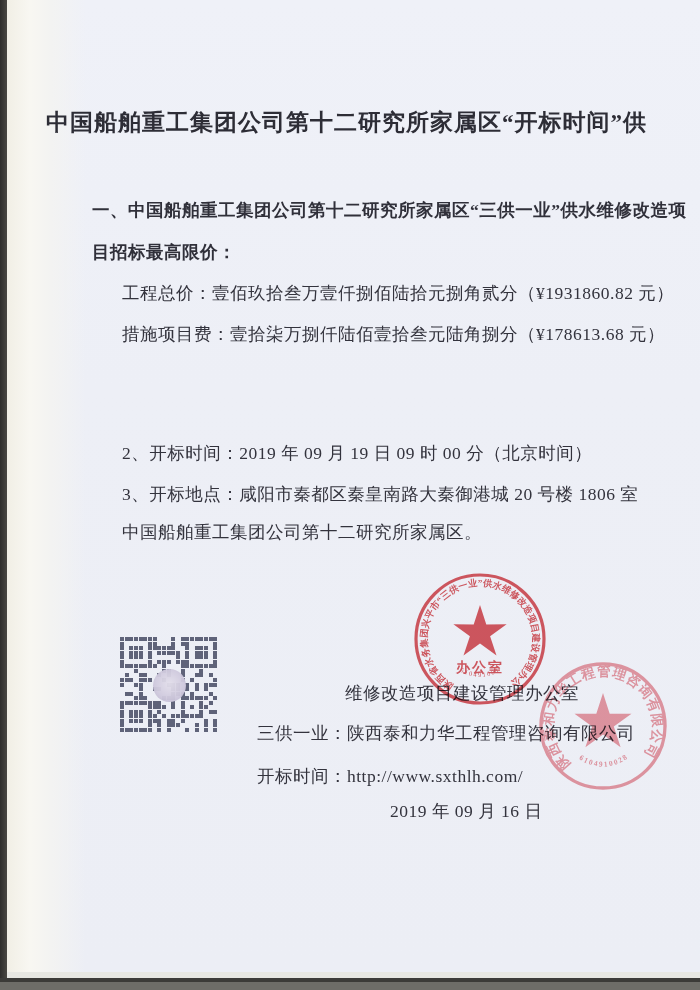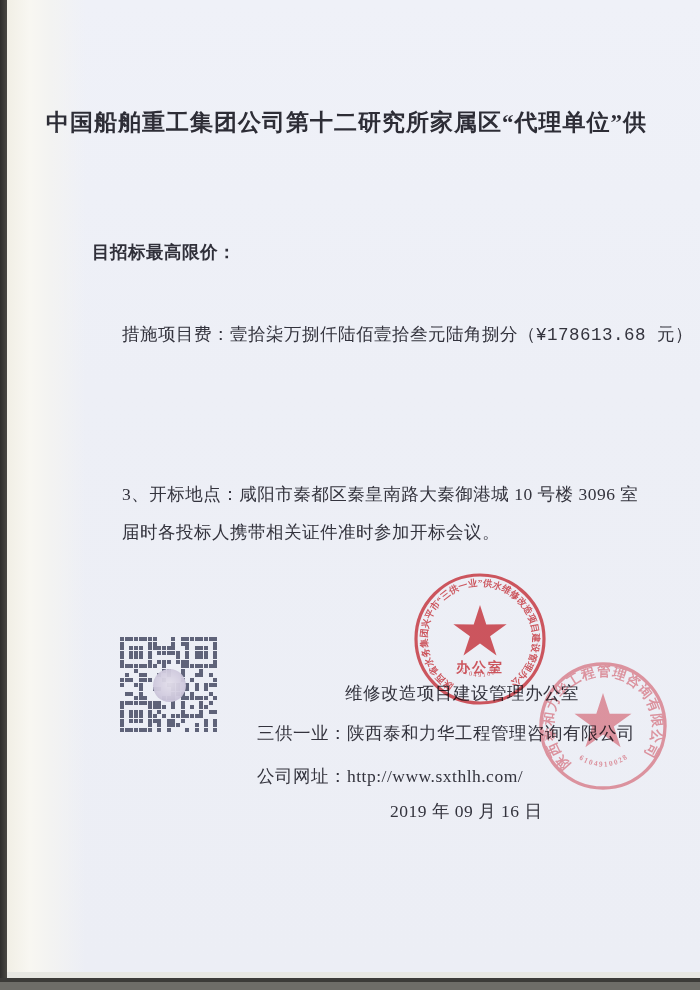--- a/index.html
+++ b/index.html
@@ -39,31 +39,34 @@
 <body>
 
 <div class="scan">
   <div class="page"></div>
   <div class="edge-left-light"></div>
   <div class="edge-left-dark"></div>
   <div class="edge-bottom-strip"></div>
   <div class="edge-bottom-line"></div>
   <div class="edge-bottom-area"></div>
 
-  <div class="t title" style="top:107px;">中国船舶重工集团公司第十二研究所家属区“代理单位”供</div>
-
+  <div class="t title" style="top:107px;">中国船舶重工集团公司第十二研究所家属区“开标时间”供</div>
+
+  <div class="t hd" style="left:92px;top:198px;">一、中国船舶重工集团公司第十二研究所家属区“三供一业”供水维修改造项</div>
   <div class="t hd" style="left:92px;top:240px;">目招标最高限价：</div>
-  <div class="t" style="left:122px;top:322px;font-family:Liberation Mono, monospace;">措施项目费：壹拾柒万捌仟陆佰壹拾叁元陆角捌分（¥178613.68 元）</div>
-
-  <div class="t" style="left:122px;top:482px;">3、开标地点：咸阳市秦都区秦皇南路大秦御港城 10 号楼 3096 室</div>
-  <div class="t" style="left:122px;top:520px;">届时各投标人携带相关证件准时参加开标会议。</div>
+  <div class="t" style="left:122px;top:281px;">工程总价：壹佰玖拾叁万壹仟捌佰陆拾元捌角贰分（¥1931860.82 元）</div>
+  <div class="t" style="left:122px;top:322px;">措施项目费：壹拾柒万捌仟陆佰壹拾叁元陆角捌分（¥178613.68 元）</div>
+
+  <div class="t" style="left:122px;top:441px;">2、开标时间：2019 年 09 月 19 日 09 时 00 分（北京时间）</div>
+  <div class="t" style="left:122px;top:482px;">3、开标地点：咸阳市秦都区秦皇南路大秦御港城 20 号楼 1806 室</div>
+  <div class="t" style="left:122px;top:520px;">中国船舶重工集团公司第十二研究所家属区。</div>
 
   <div class="t" style="left:345px;top:681px;">维修改造项目建设管理办公室</div>
   <div class="t" style="left:257px;top:721px;">三供一业：陕西泰和力华工程管理咨询有限公司</div>
-  <div class="t mono-mix" style="left:257px;top:764px;">公司网址：http://www.sxthlh.com/</div>
+  <div class="t mono-mix" style="left:257px;top:764px;">开标时间：http://www.sxthlh.com/</div>
   <div class="t" style="left:390px;top:799px;">2019 年 09 月 16 日</div>
 
   <div class="qr">
       <div class="qrm" style="left: 93.4px; top: 91px;"></div>
       <div class="qrm" style="left: 84.06px; top: 91px;"></div>
       <div class="qrm" style="left: 74.72px; top: 91px;"></div>
       <div class="qrm" style="left: 65.38px; top: 91px;"></div>
       <div class="qrm" style="left: 46.7px; top: 91px;"></div>
       <div class="qrm" style="left: 37.36px; top: 91px;"></div>
       <div class="qrm" style="left: 28.02px; top: 91px;"></div>

